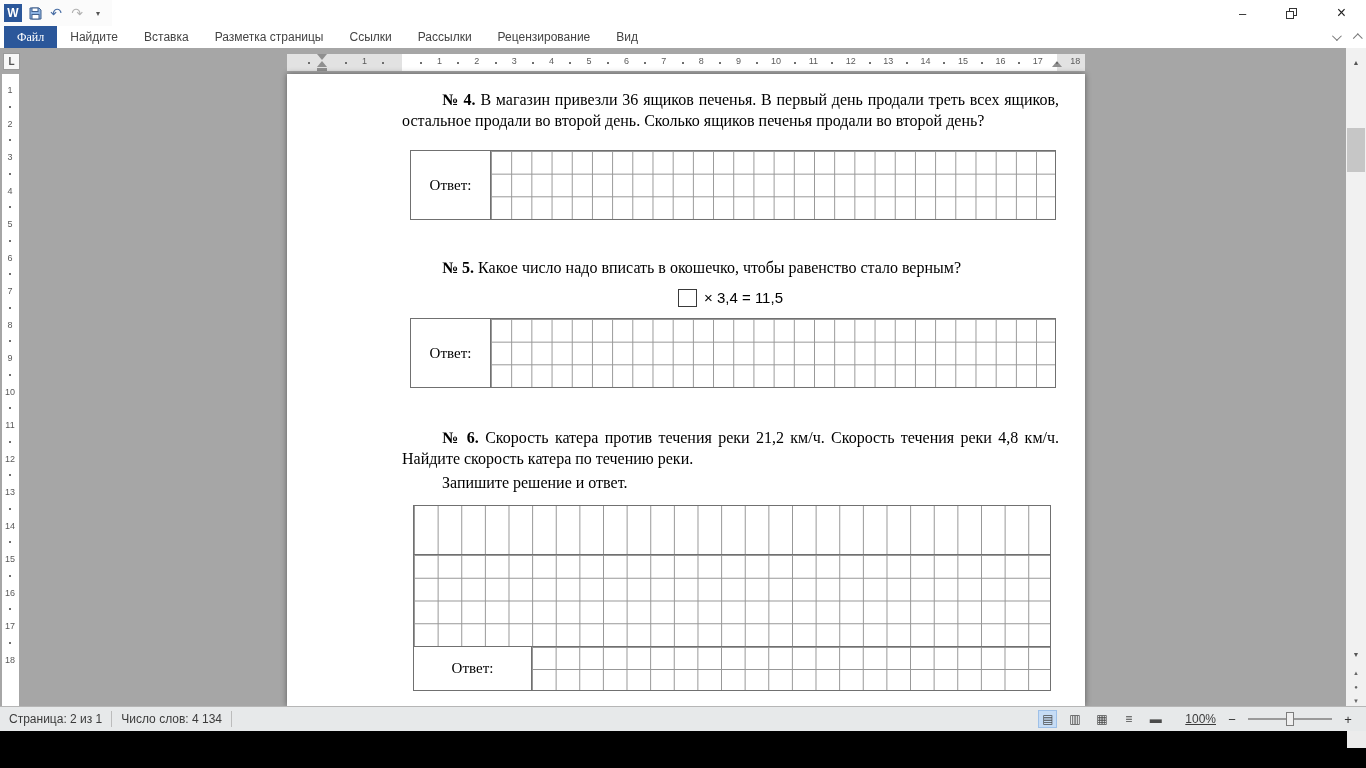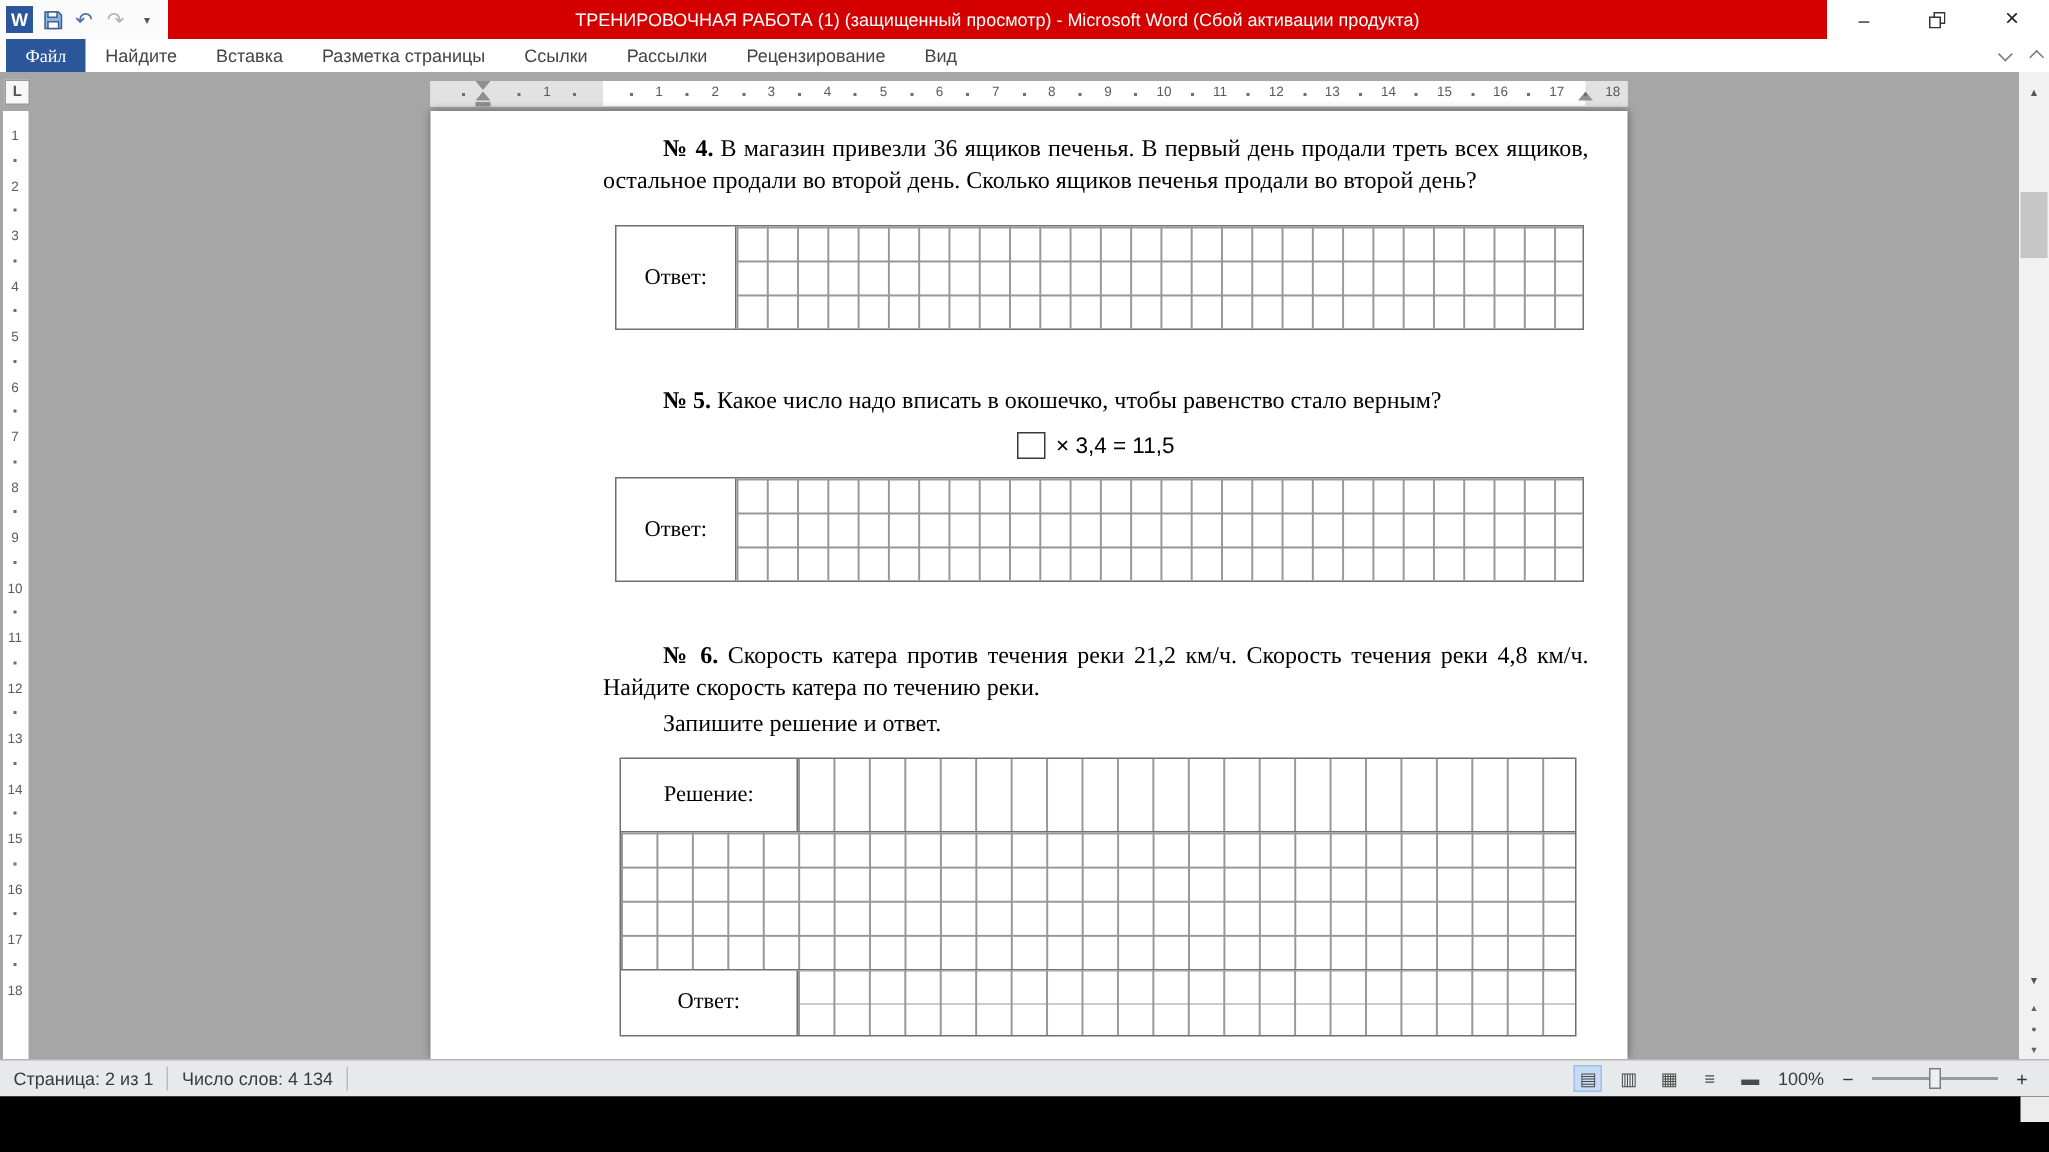--- a/index.html
+++ b/index.html
@@ -102,21 +102,21 @@
   .statusbar{position:absolute;top:706px;left:0;width:1366px;height:25px;background:#e7e9ea;
        border-top:1px solid #b6b6b6;box-sizing:border-box;display:flex;align-items:center;
        font-size:12px;color:#3b3b3b;}
   .sb-left{display:flex;align-items:center;height:100%;}
   .sb-item{padding:0 9px;line-height:24px;white-space:nowrap;}
   .sb-sep{width:1px;height:16px;background:#bcbcbc;}
   .sb-right{position:absolute;right:10px;top:0;height:24px;display:flex;align-items:center;gap:8px;}
   .view-btn{width:19px;height:18px;display:flex;align-items:center;justify-content:center;
        font-size:12px;color:#4a4a4a;}
   .view-btn.active{background:#c6dcf5;border:1px solid #9ec0e8;box-sizing:border-box;}
-  .zoom-text{margin-left:1px;}
+  .zoom-text{margin-left:12px;text-decoration:underline;}
   .zoom-btn{width:16px;text-align:center;color:#333;font-size:13px;}
   .zoom-slider{position:relative;width:84px;height:16px;}
   .zoom-track{position:absolute;left:0;right:0;top:7px;height:2px;background:#9a9a9a;}
   .zoom-notch{position:absolute;left:50%;top:4px;width:1px;height:8px;background:#8a8a8a;}
   .zoom-thumb{position:absolute;left:38px;top:1px;width:8px;height:14px;background:#efefef;
        border:1px solid #7d7d7d;box-sizing:border-box;}
 
   
   .bottom-strip{position:absolute;top:731px;left:0;width:1366px;height:37px;background:#000;}
   .scroll-corner{position:absolute;top:731px;right:0;width:19px;height:17px;background:#ececec;}
@@ -131,21 +131,20 @@
       <svg width="13" height="13" viewBox="0 0 13 13">
         <path d="M1 1h9l2 2v9H1z" fill="#8db3e2" stroke="#41618e"></path>
         <rect x="3" y="7.5" width="7" height="4.5" fill="#fff" stroke="#41618e"></rect>
         <rect x="3" y="1" width="6" height="3.5" fill="#fff" stroke="#41618e"></rect>
       </svg>
     </div>
     <div class="qat-btn undo">↶</div>
     <div class="qat-btn redo">↷</div>
     <div class="qat-btn qat-drop">▾</div>
   </div>
-  <div class="title-red" style="background: rgb(212, 0, 0);">ТРЕНИРОВОЧНАЯ РАБОТА (1) (защищенный просмотр) - Microsoft Word (Сбой активации продукта)</div>
   <div class="win-controls">
     <div class="win-btn">–</div>
     <div class="win-btn">
       <svg width="11" height="11" viewBox="0 0 11 11">
         <rect x="3.5" y="0.5" width="7" height="7" fill="none" stroke="#333"></rect>
         <rect x="0.5" y="3.5" width="7" height="7" fill="#fff" stroke="#333"></rect>
       </svg>
     </div>
     <div class="win-btn close-glyph">×</div>
   </div>
@@ -285,21 +284,20 @@
     <div class="para" style="top:354px;">
       <b>№ 6.</b><span> Скорость катера против течения реки 21,2 км/ч. Скорость течения реки 4,8 км/ч. Найдите скорость катера по течению реки.</span>
     </div>
 
     <div class="para" style="top:399px;text-align:left;">
       <span>Запишите решение и ответ.</span>
     </div>
 
     <div class="sol-table">
       <div class="sol-rowA">
-        <div class="sol-label">Решение:</div>
         <div class="sol-gridV"></div>
       </div>
       <div class="sol-rowB grid-vh"></div>
       <div class="sol-rowC">
         <div class="sol-label">Ответ:</div>
         <div class="sol-gridC grid-vh"></div>
       </div>
     </div>
 
   </div>

